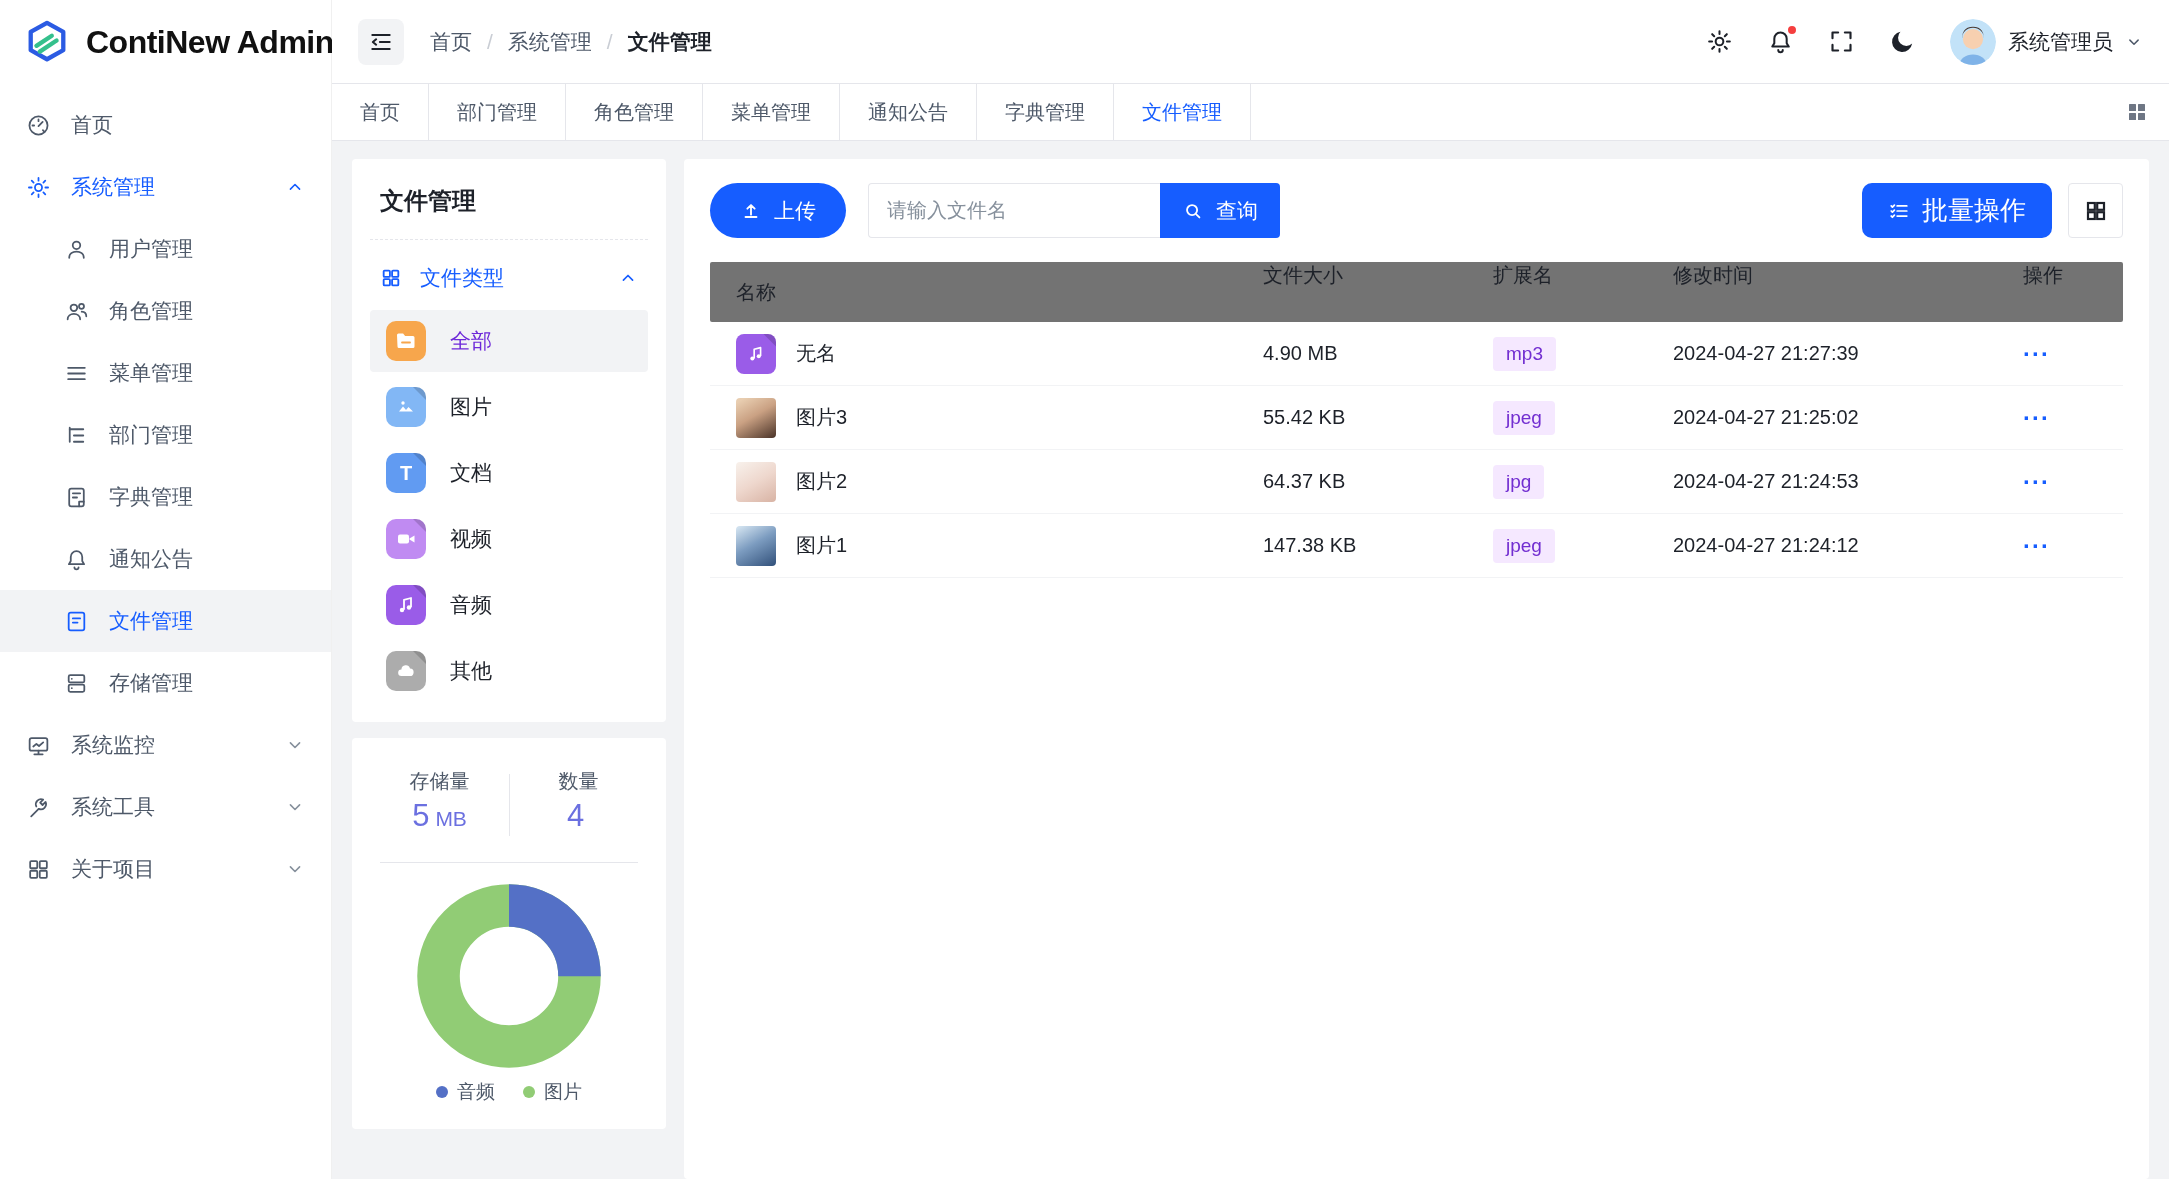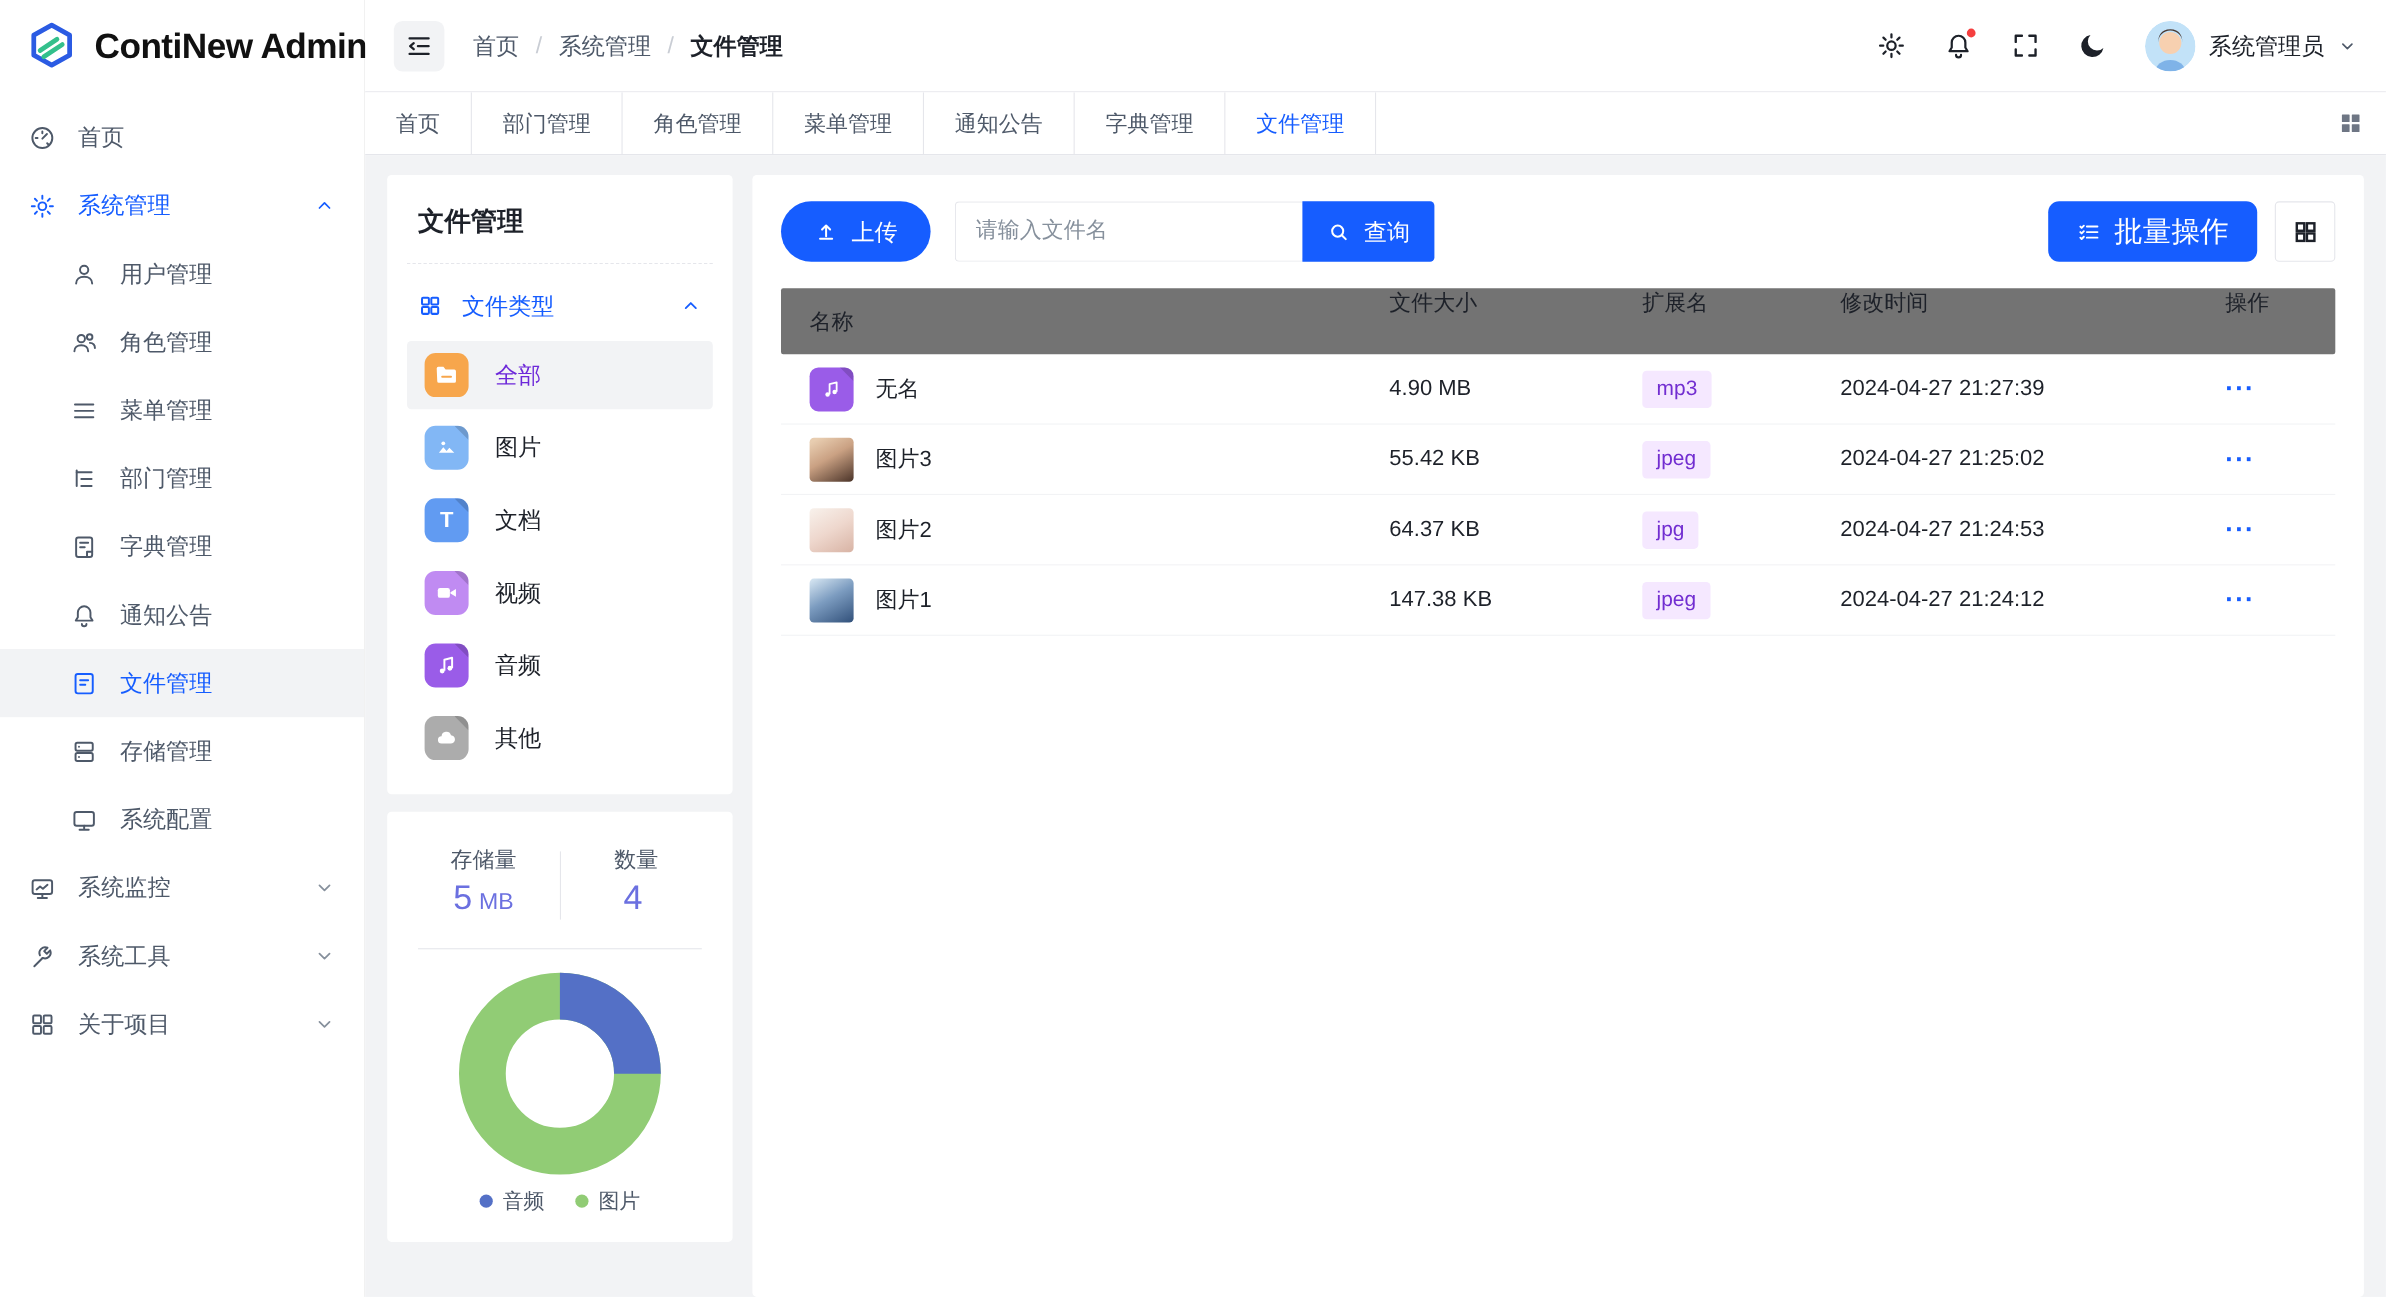--- a/index.html
+++ b/index.html
@@ -81,22 +81,22 @@
   .ldot { width:12px; height:12px; border-radius:50%; display:inline-block; margin-right:9px; }
   .ldot.audio { background:#5470C6; } .ldot.image { background:#91CC75; }
 
   
   .main-card { flex:1; min-width:0; padding:24px 26px; display:flex; flex-direction:column; }
   .toolbar { display:flex; align-items:center; gap:22px; flex:none; }
   .btn { border:none; display:flex; align-items:center; gap:12px; cursor:pointer; font-family:inherit; }
   .btn svg { width:22px; height:22px; }
   .btn-upload { height:55px; padding:0 30px; border-radius:28px; background:#165DFF; color:#fff; font-size:21px; }
   .search { display:flex; align-items:stretch; }
-  .search input { width:316px; height:55px; border:1px solid #E5E6EB; border-right:none; border-radius:4px 0 0 4px;
-      padding:0 18px; font-size:20px; color:#8b5cf6; outline:none; font-family:Liberation Mono, monospace; }
+  .search input { width:292px; height:55px; border:1px solid #E5E6EB; border-right:none; border-radius:4px 0 0 4px;
+      padding:0 18px; font-size:20px; color:#8b5cf6; outline:none; font-family:Liberation Serif, serif; }
   .search input::placeholder { color:#86909C; }
   .btn-query { height:55px; padding:0 22px; border-radius:0 4px 4px 0; background:#165DFF; color:#fff; font-size:21px; }
   .toolbar-right { margin-left:auto; display:flex; align-items:center; gap:16px; }
   .btn-batch { height:55px; padding:0 26px; border-radius:10px; background:#165DFF; color:#fff; font-size:26px; }
   .btn-view { width:55px; height:55px; background:#fff; border:1px solid #E5E6EB; border-radius:4px;
       display:flex; align-items:center; justify-content:center; color:#1D2129; cursor:pointer; }
 
   .table { margin-top:24px; font-size:20px; }
   .thead { display:flex; height:60px; background:#737373; color:#1D2129; border-radius:2px; }
   .tr { display:flex; align-items:center; height:64px; border-bottom:1px solid #F2F3F5; }
@@ -235,29 +235,20 @@
       <span class="mi-icon">
         <svg viewBox="0 0 24 24" fill="none" stroke="currentColor" stroke-width="1.7" stroke-linecap="round">
           <rect x="4.5" y="4" width="15" height="7" rx="1.5"></rect>
             <rect x="4.5" y="13" width="15" height="7" rx="1.5"></rect>
           <path d="M7.5 7.5h.01 M7.5 16.5h.01"></path>
         </svg>
       </span>
       <span class="mi-label">存储管理</span>
     </div>
 
-    <div class="mi sub">
-      <span class="mi-icon">
-        <svg viewBox="0 0 24 24" fill="none" stroke="currentColor" stroke-width="1.7" stroke-linecap="round">
-          <rect x="3.5" y="5" width="17" height="12" rx="2"></rect>
-            <path d="M12 17v3.5 M8 20.5h8"></path>
-        </svg>
-      </span>
-      <span class="mi-label">系统配置</span>
-    </div>
 
     <div class="mi">
       <span class="mi-icon">
         <svg viewBox="0 0 24 24" fill="none" stroke="currentColor" stroke-width="1.7" stroke-linecap="round" stroke-linejoin="round">
           <rect x="3.5" y="5" width="17" height="12" rx="2"></rect>
             <path d="M7 13l3-2.5 2.5 2 4-3.5"></path>
             <path d="M12 17v3.5 M8 20.5h8"></path>
         </svg>
       </span>
       <span class="mi-label">系统监控</span>

